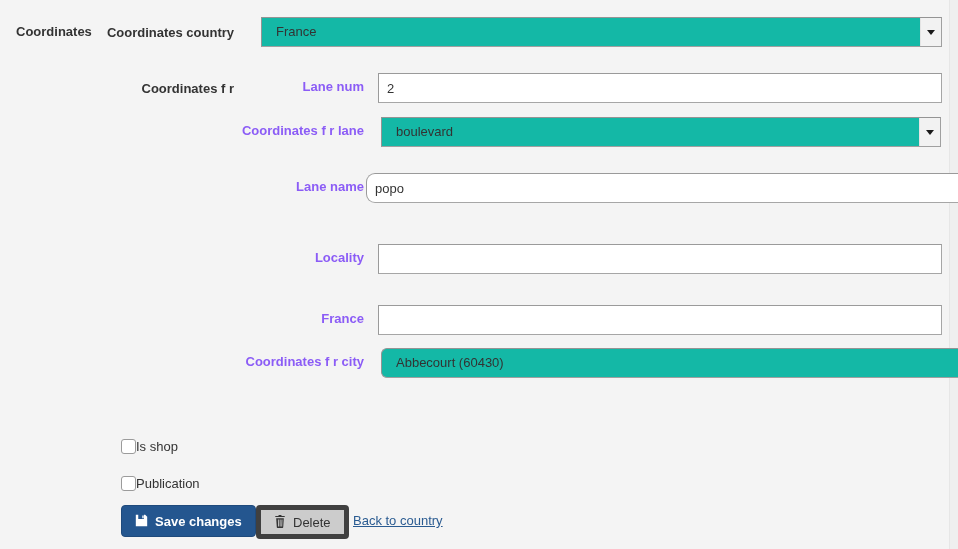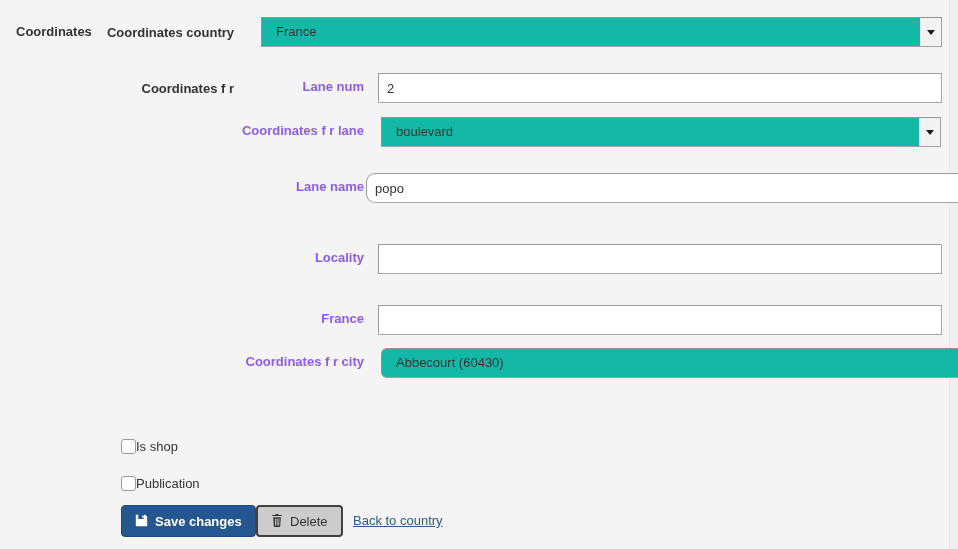--- a/index.html
+++ b/index.html
@@ -183,21 +183,21 @@
     white-space: nowrap;
   }
   .btn-primary {
     background: #24568f;
     border: 1px solid #1f4a7c;
     color: #ffffff;
     font-weight: bold;
   }
   .btn-default {
     background: #cccccc;
-    border: 2px solid #404040;
+    border: 5px solid #404040;
     color: #333333;
   }
   .btn .glyph {
     display: inline-block;
     line-height: 1;
     font-size: 13px;
   }
 
   .link {
     position: absolute;

